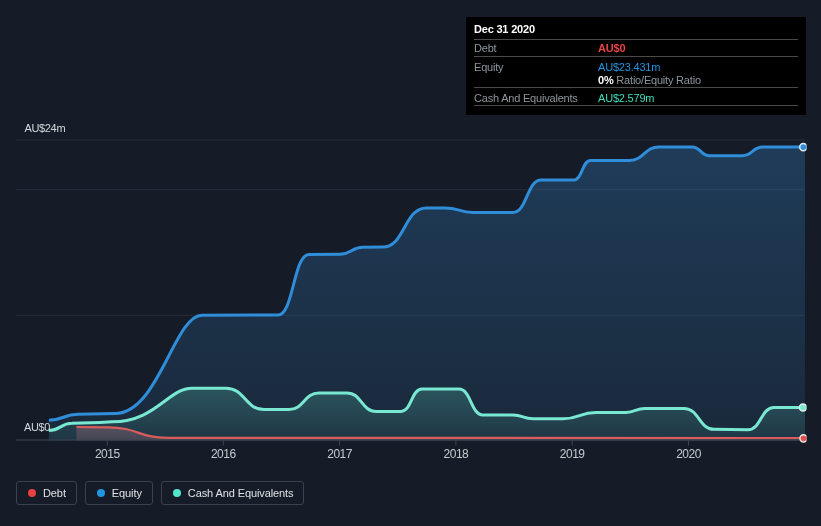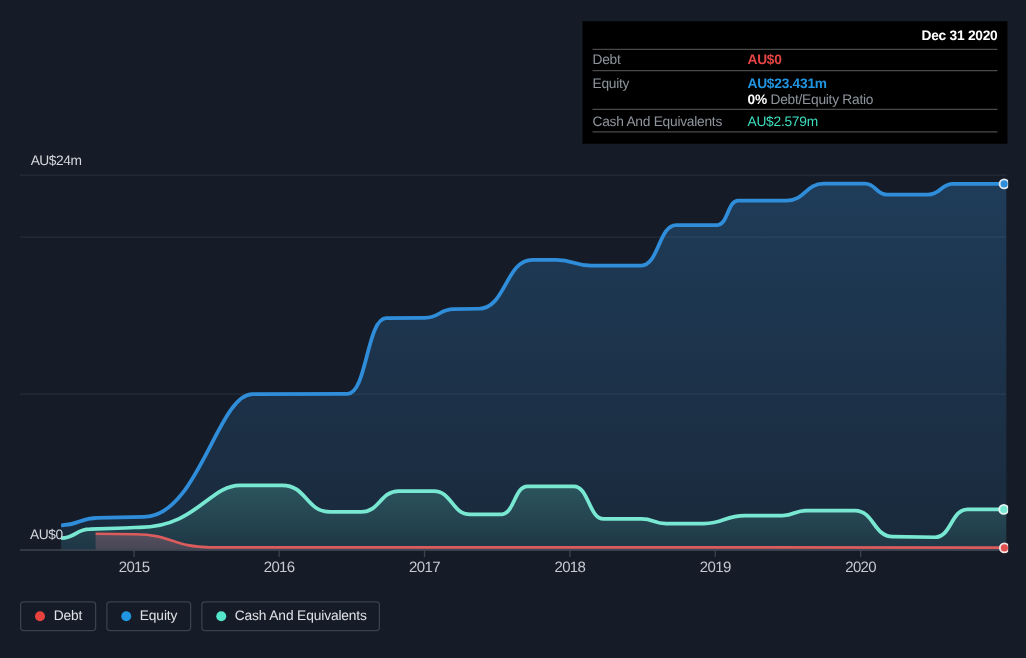--- a/index.html
+++ b/index.html
@@ -1,17 +1,17 @@
 <!DOCTYPE html>
 <html><head><meta charset="utf-8"><style>
   html,body{margin:0;padding:0;width:821px;height:526px;background:#161c27;overflow:hidden;}
   *{box-sizing:border-box;font-family:"Liberation Sans",sans-serif;}
   .wrap{position:relative;width:821px;height:526px;}
   .tip{position:absolute;left:466px;top:17px;width:340px;height:98px;background:#000;padding:0 8px;z-index:5;}
-  .tip .tt{height:23px;line-height:25px;color:#fff;font-size:11px;font-weight:bold;letter-spacing:-0.2px;border-bottom:1px solid #4a4a4a;text-align:right;}
+  .tip .tt{height:23px;line-height:25px;color:#fff;font-size:11px;font-weight:bold;letter-spacing:-0.2px;border-bottom:1px solid #4a4a4a;}
   .trow{display:flex;font-size:11px;letter-spacing:-0.2px;align-items:center;}
   .trow .lb{width:124px;color:#8f959d;}
   .r1{height:17px;border-bottom:1px solid #4a4a4a;}
   .r2{height:15px;margin-top:2px;}
   .r3{height:14px;border-bottom:1px solid #4a4a4a;padding-bottom:1px;}
   .r4{height:18px;border-bottom:1px solid #4a4a4a;padding-top:2px;}
   .legend{position:absolute;left:16px;top:481px;display:flex;gap:8px;z-index:5;}
   .lbox{height:23.5px;border:1px solid #3b414d;border-radius:3px;display:flex;align-items:center;padding:0 10px 0 11px;color:#dfe2e6;font-size:11px;letter-spacing:-0.1px;}
   .dot{width:8px;height:8px;border-radius:50%;margin-right:7px;flex:none;}
 </style></head>
@@ -76,26 +76,26 @@
   </g>
 </svg>
 <div class="tip">
   <div class="tt">Dec 31 2020</div>
   <div class="trow r1">
         <span class="lb">Debt</span>
         <span style="color:#e64444;font-weight:bold">AU$0</span>
       </div>
   <div class="trow r2">
         <span class="lb">Equity</span>
-        <span style="color:#2094e0;font-weight:bold">AU$23.431m</span>
+        <span style="color:#2094e0;font-weight:normal">AU$23.431m</span>
       </div>
   <div class="trow r3">
         <span class="lb"></span>
         <span style="color:#fff;font-weight:bold">0%&nbsp;</span>
-        <span style="color:#8f959d">Debt/Equity Ratio</span>
+        <span style="color:#8f959d">Ratio/Equity Ratio</span>
       </div>
   <div class="trow r4">
         <span class="lb">Cash And Equivalents</span>
         <span style="color:#3cdfbf;font-weight:normal">AU$2.579m</span>
       </div>
 </div>
 <div class="legend">
   <div class="lbox"><span class="dot" style="background:#e8423f"></span>Debt</div>
   <div class="lbox"><span class="dot" style="background:#2196e0"></span>Equity</div>
   <div class="lbox"><span class="dot" style="background:#53e6cb"></span>Cash And Equivalents</div>

